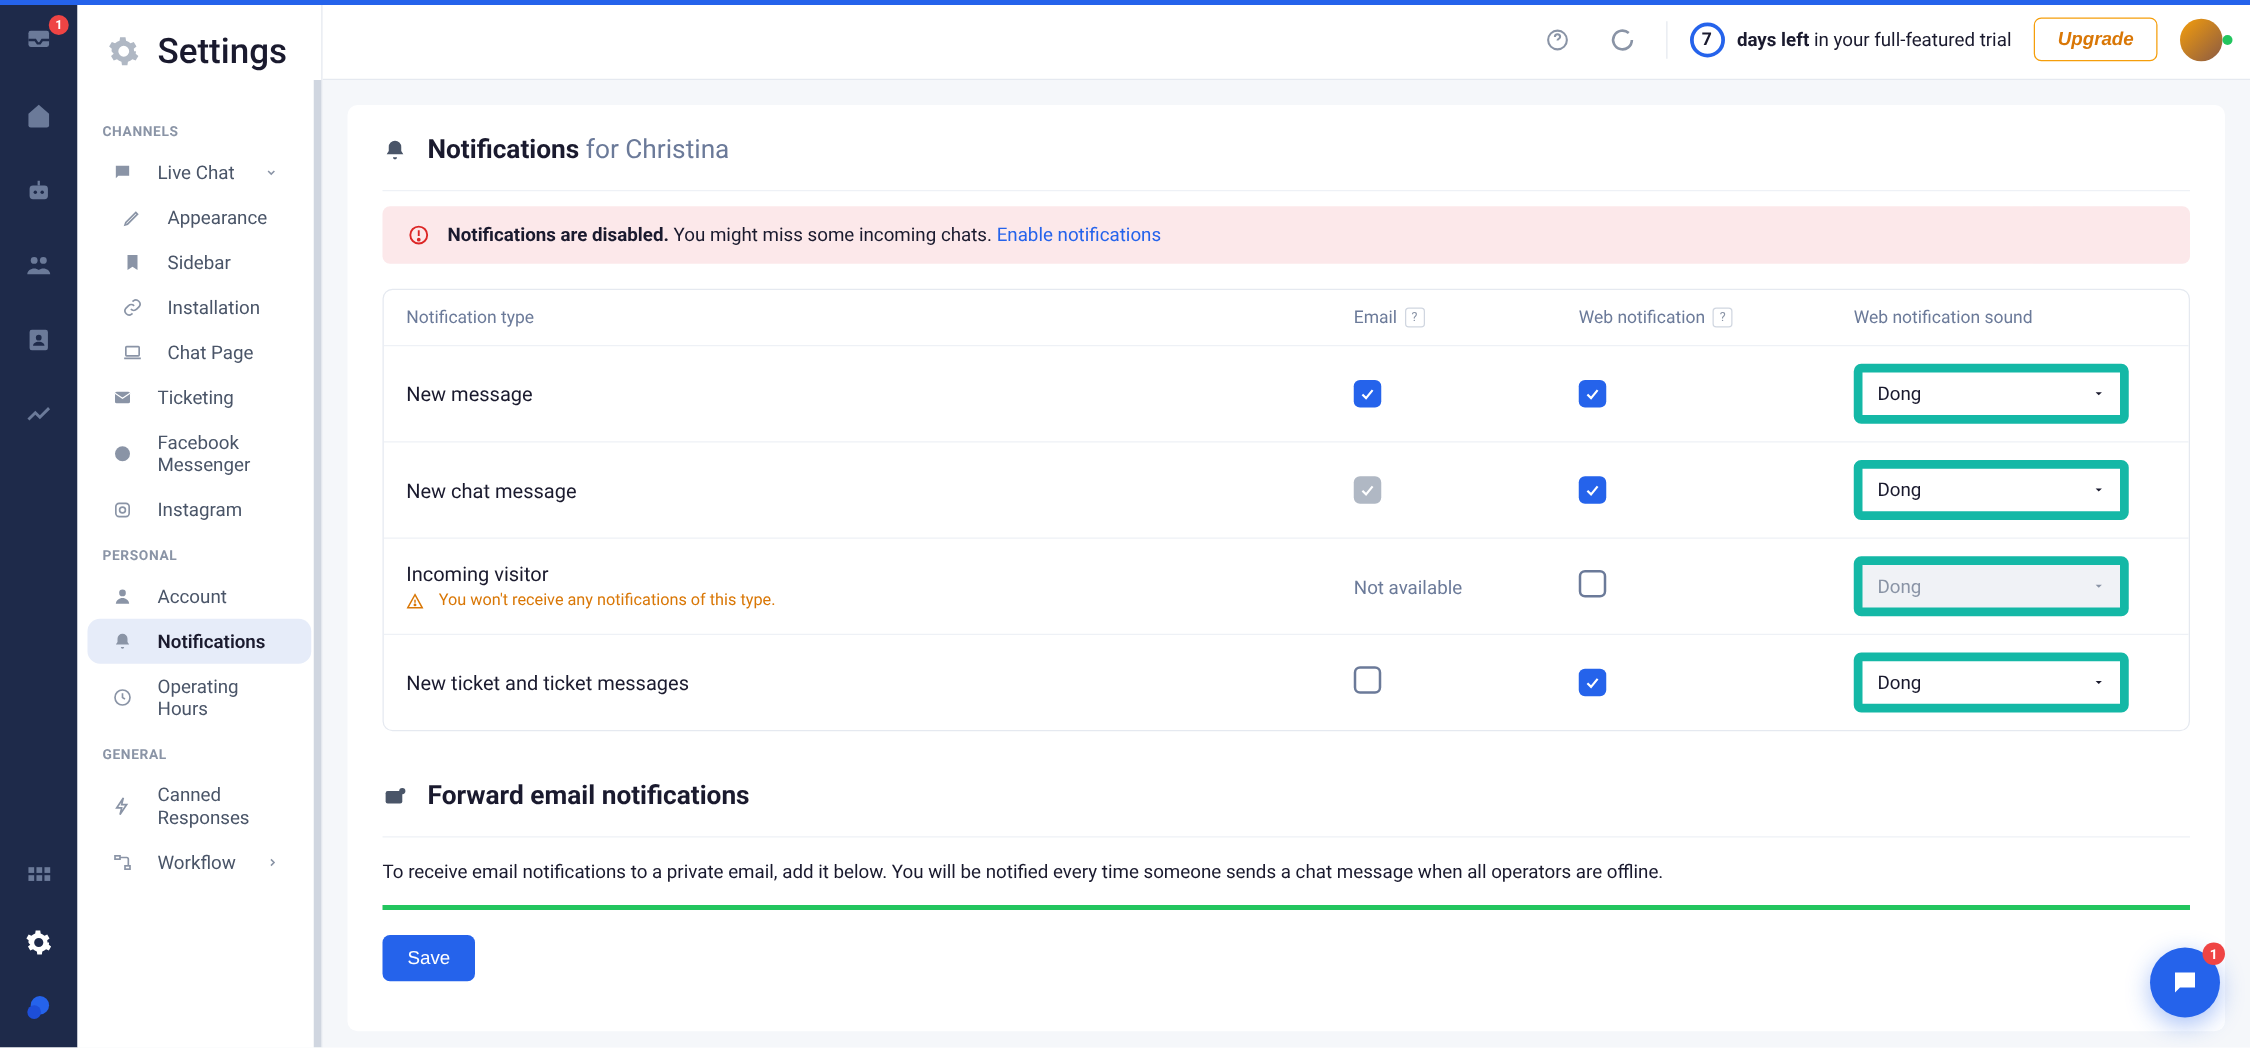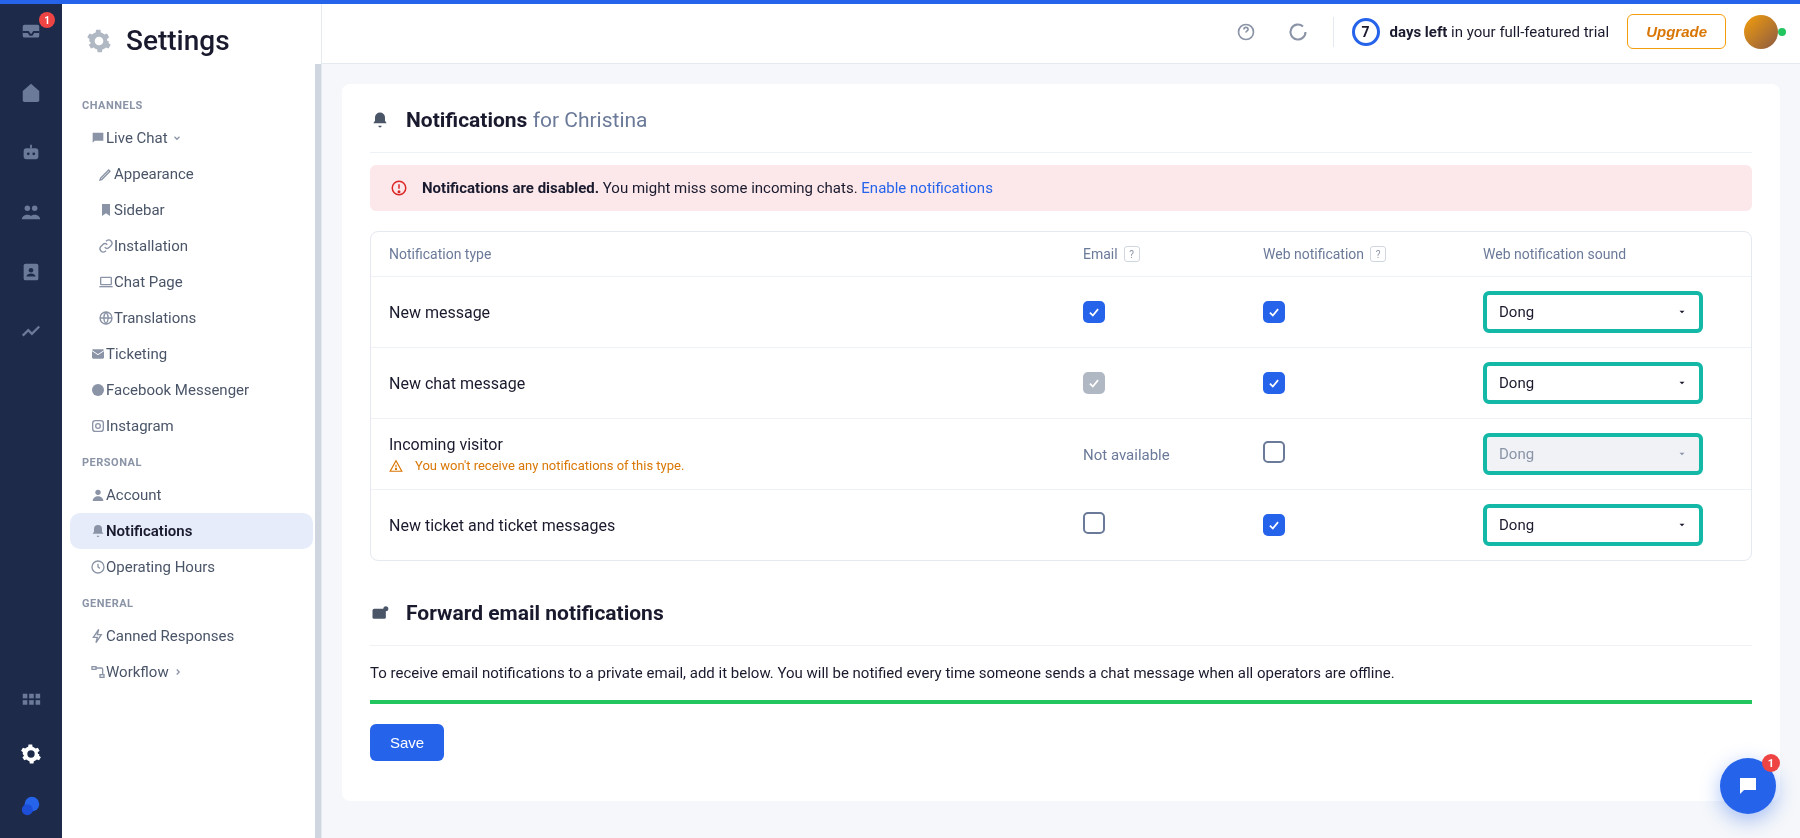--- a/index.html
+++ b/index.html
@@ -9,27 +9,27 @@
 
 
 .rail { width: 62px; background: #1e2a4a; display: flex; flex-direction: column; align-items: center; padding-top: 14px; gap: 24px; position: relative; }
 .rail-item { width: 36px; height: 36px; display: flex; align-items: center; justify-content: center; color: #6b7a99; cursor: pointer; position: relative; }
 .rail-item svg { width: 22px; height: 22px; }
 .rail-badge { position: absolute; top: -2px; right: -6px; background: #ef4444; color: #fff; font-size: 10px; font-weight: 700; border-radius: 10px; min-width: 16px; height: 16px; display: flex; align-items: center; justify-content: center; padding: 0 4px; }
 .rail-bottom { position: absolute; bottom: 0; left: 0; right: 0; display: flex; flex-direction: column; align-items: center; gap: 16px; padding-bottom: 14px; }
 .rail-logo { width: 28px; height: 28px; }
 
 
-.sidebar { width: 260px; background: #fff; border-right: 1px solid #e5e9f0; display: flex; flex-direction: column; position: relative; }
+.sidebar { width: 196px; background: #fff; border-right: 1px solid #e5e9f0; display: flex; flex-direction: column; position: relative; }
 .sidebar-scroll { overflow-y: auto; padding: 12px 0 20px 0; }
 .page-header { display: flex; align-items: center; gap: 14px; padding: 24px 20px 18px 24px; }
 .page-header svg { width: 26px; height: 26px; color: #b0b8c4; }
 .page-header h1 { font-size: 28px; font-weight: 500; color: #1a1a2e; }
 .section-label { font-size: 11px; font-weight: 700; letter-spacing: 0.5px; color: #8a94a6; padding: 12px 20px 8px 20px; }
-.nav-item { display: flex; align-items: center; gap: 0; padding: 9px 20px; color: #4a5568; cursor: pointer; border-radius: 10px; margin: 0 8px; font-size: 15px; text-align: center; }
+.nav-item { display: flex; align-items: center; gap: 20px; padding: 9px 20px; color: #4a5568; cursor: pointer; border-radius: 10px; margin: 0 8px; font-size: 15px; }
 .nav-item.sub { padding-left: 28px; }
 .nav-item.active { background: #e6ecf9; color: #1a1a2e; font-weight: 600; }
 .nav-item svg { width: 16px; height: 16px; color: #8a94a6; flex-shrink: 0; }
 .nav-item .chev { margin-left: 4px; width: 10px; height: 10px; }
 .sidebar-resize { position: absolute; right: 0; top: 64px; bottom: 0; width: 6px; background: #d0d6e0; cursor: ew-resize; }
 
 
 .main { flex: 1; display: flex; flex-direction: column; background: #f5f7fa; }
 .topbar { height: 64px; background: #fff; border-bottom: 1px solid #e5e9f0; display: flex; align-items: center; justify-content: flex-end; padding: 0 22px; gap: 18px; }
 .topbar .ico { width: 34px; height: 34px; display: flex; align-items: center; justify-content: center; color: #8a94a6; cursor: pointer; border-radius: 50%; }
@@ -63,21 +63,21 @@
 .warn-line { display: flex; align-items: center; gap: 12px; font-size: 13px; color: #d97706; margin-top: 4px; }
 .warn-line svg { width: 14px; height: 14px; }
 .not-avail { color: #6b7a99; font-size: 15px; }
 
 .chk { width: 22px; height: 22px; border-radius: 5px; display: inline-flex; align-items: center; justify-content: center; cursor: pointer; }
 .chk.on { background: #2563eb; }
 .chk.off { border: 2px solid #6b7a99; background: #fff; }
 .chk.disabled-on { background: #b0b8c4; }
 .chk svg { width: 14px; height: 14px; color: #fff; }
 
-.sound-select { display: flex; align-items: center; justify-content: space-between; border: 4px solid #14b8a6; border-radius: 6px; padding: 8px 12px; font-size: 15px; cursor: pointer; width: 220px; background: #fff; }
+.sound-select { display: flex; align-items: center; justify-content: space-between; border: 7px solid #14b8a6; border-radius: 6px; padding: 8px 12px; font-size: 15px; cursor: pointer; width: 220px; background: #fff; }
 .sound-select.disabled { background: #f0f2f6; color: #8a94a6; cursor: default; }
 .sound-select svg { width: 10px; height: 10px; }
 
 .section-title.second { border-top: none; margin-top: 40px; }
 .forward-desc { font-size: 15px; color: #1a1a2e; padding: 6px 0 18px 0; border-bottom: 4px solid #22c55e; margin-bottom: 20px; }
 .save-btn { background: #2563eb; color: #fff; border: none; padding: 10px 20px; border-radius: 6px; font-size: 15px; cursor: pointer; }
 
 
 .fab { position: absolute; right: 24px; bottom: 24px; width: 56px; height: 56px; border-radius: 50%; background: #2563eb; display: flex; align-items: center; justify-content: center; cursor: pointer; box-shadow: 0 6px 20px rgba(37,99,235,0.4); }
 .fab svg { width: 24px; height: 24px; color: #fff; }
@@ -189,27 +189,20 @@
             <path d="M10 14a5 5 0 007 0l3-3a5 5 0 00-7-7l-1 1M14 10a5 5 0 00-7 0l-3 3a5 5 0 007 7l1-1"></path>
           </svg>
           <span>Installation</span>
         </div>
       <div class="nav-item sub">
           <svg viewBox="0 0 24 24" fill="none" stroke="currentColor" stroke-width="2">
             <rect x="4" y="5" width="16" height="11" rx="1"></rect>
             <path d="M2 19h20"></path>
           </svg>
           <span>Chat Page</span>
-        </div>
-      <div class="nav-item sub">
-          <svg viewBox="0 0 24 24" fill="none" stroke="currentColor" stroke-width="2">
-            <circle cx="12" cy="12" r="9"></circle>
-            <path d="M3 12h18M12 3a14 14 0 010 18M12 3a14 14 0 000 18"></path>
-          </svg>
-          <span>Translations</span>
         </div>
       <div class="nav-item">
           <svg viewBox="0 0 24 24" fill="currentColor">
             <rect x="3" y="5" width="18" height="14" rx="2"></rect>
             <path d="M3 7l9 6 9-6" fill="none" stroke="#fff" stroke-width="1.5"></path>
           </svg>
           <span>Ticketing</span>
         </div>
       <div class="nav-item">
           <svg viewBox="0 0 24 24" fill="currentColor">

